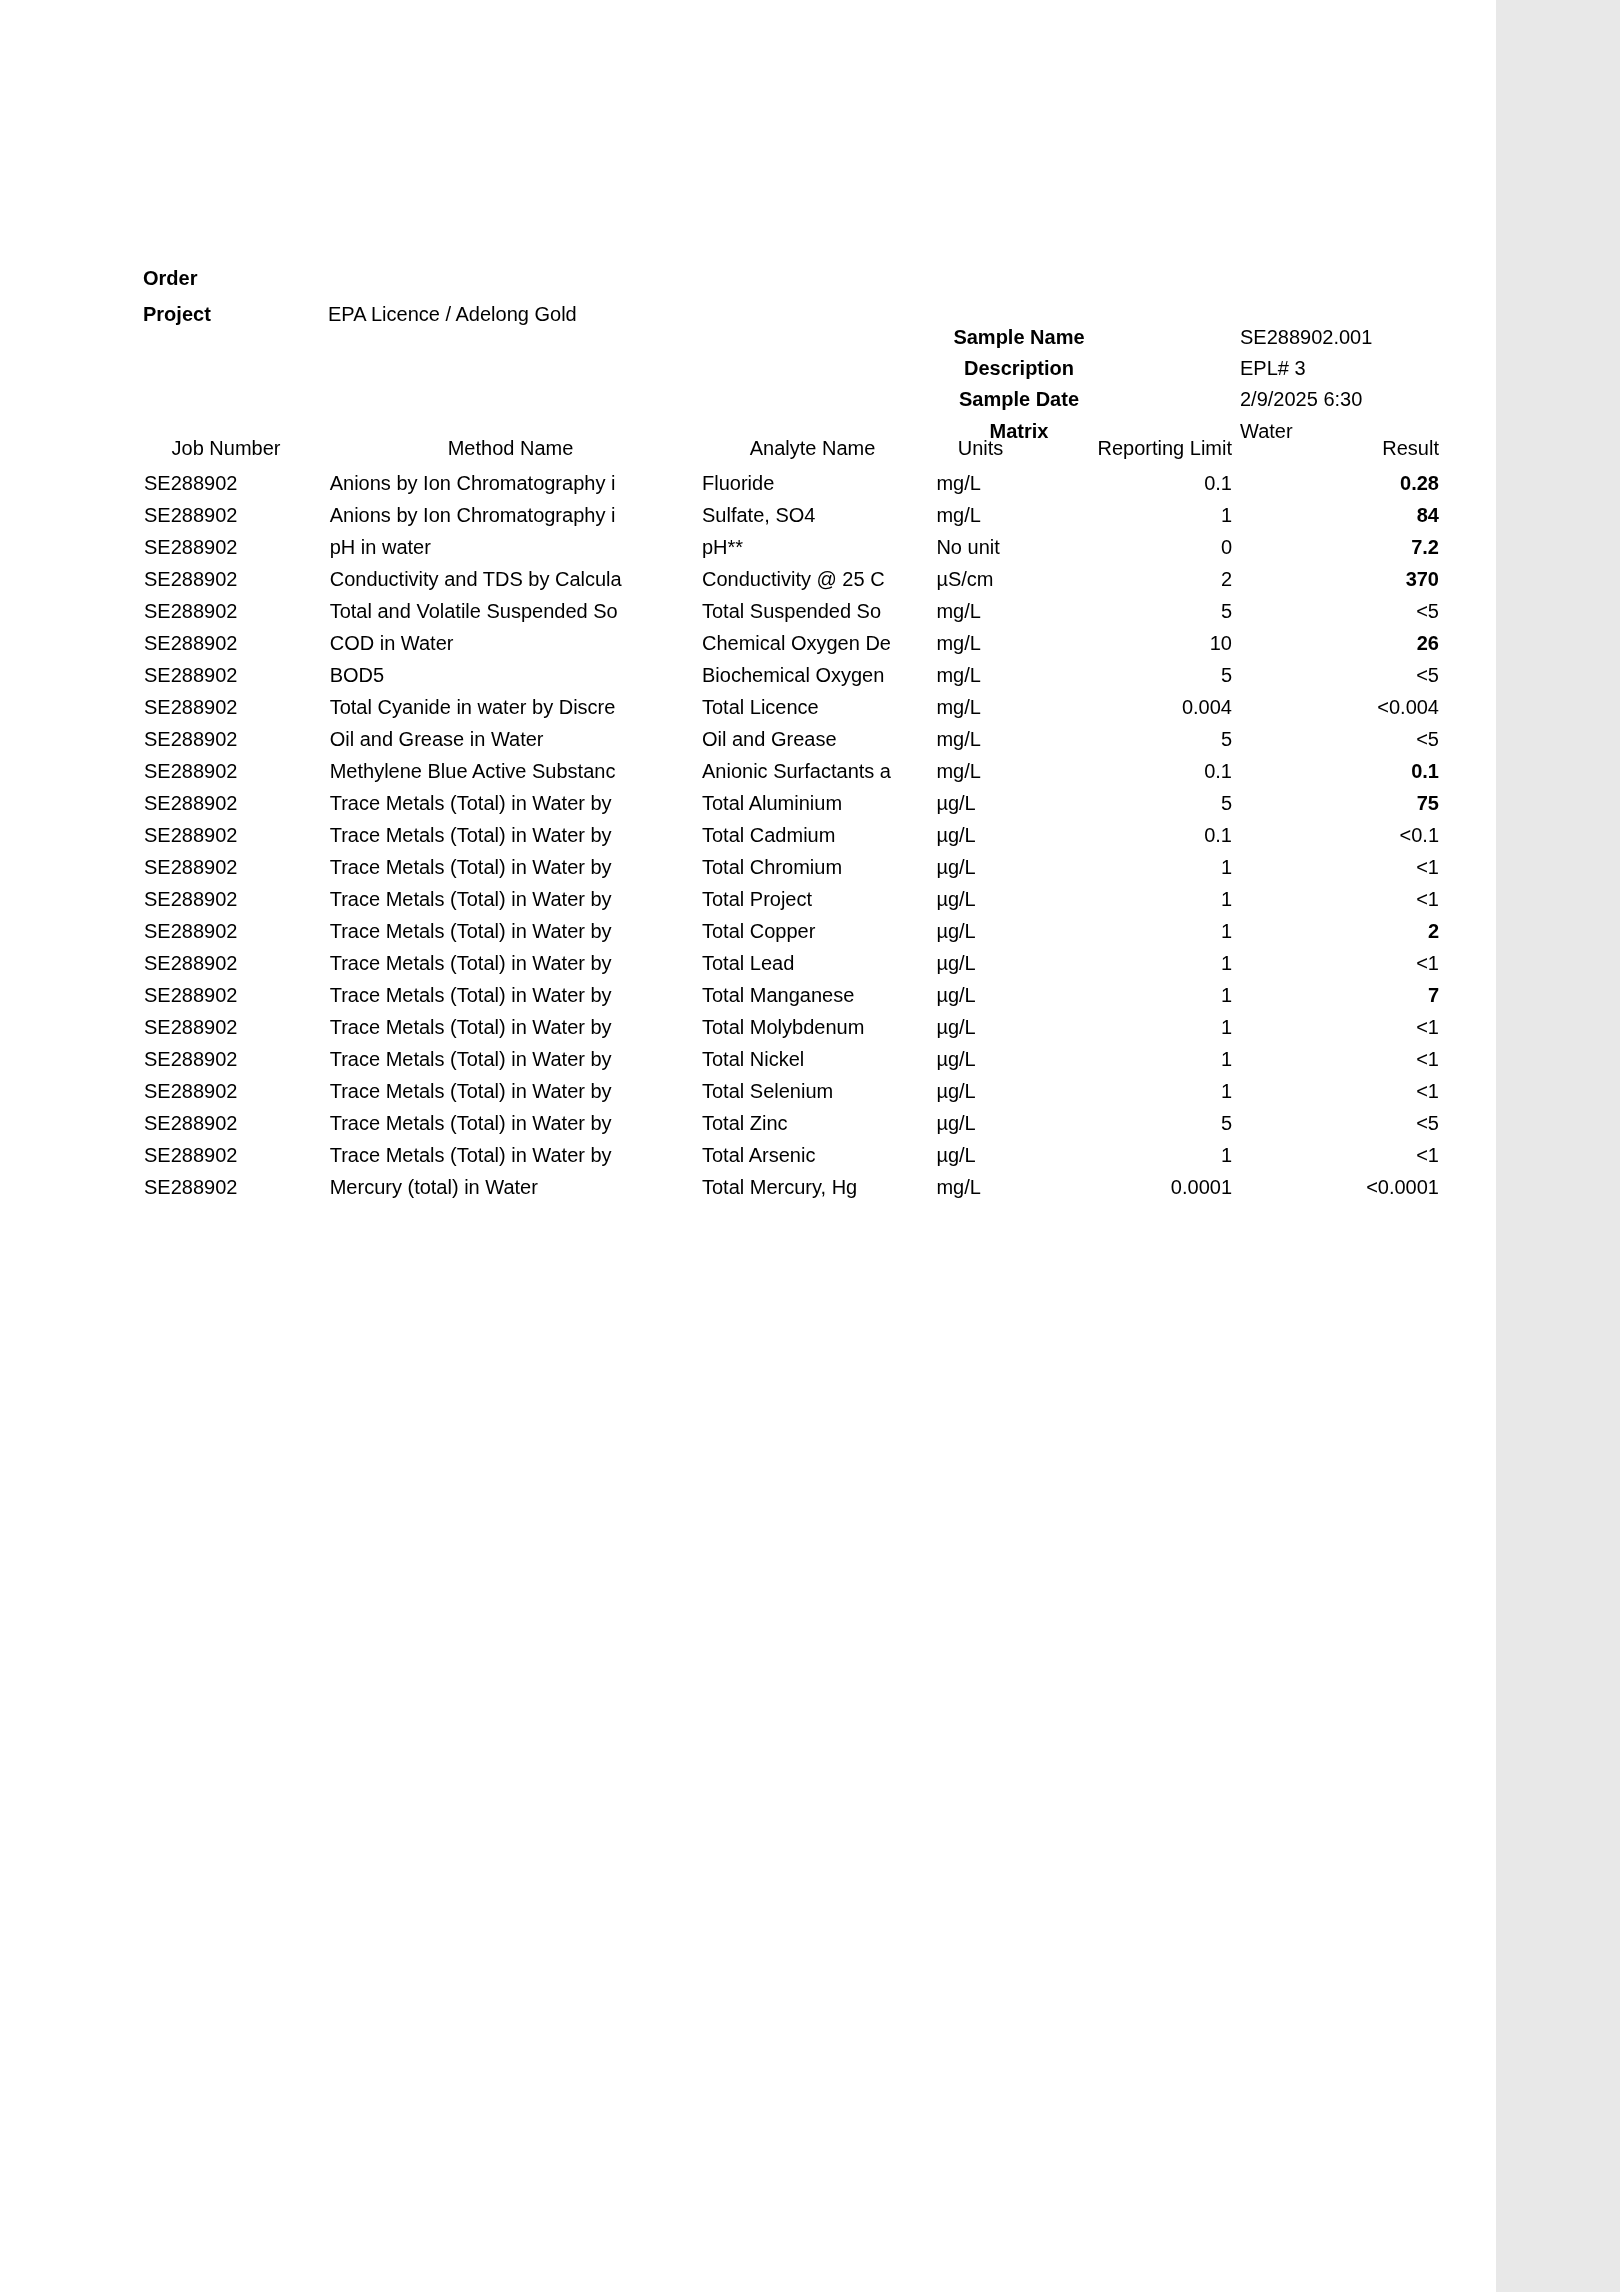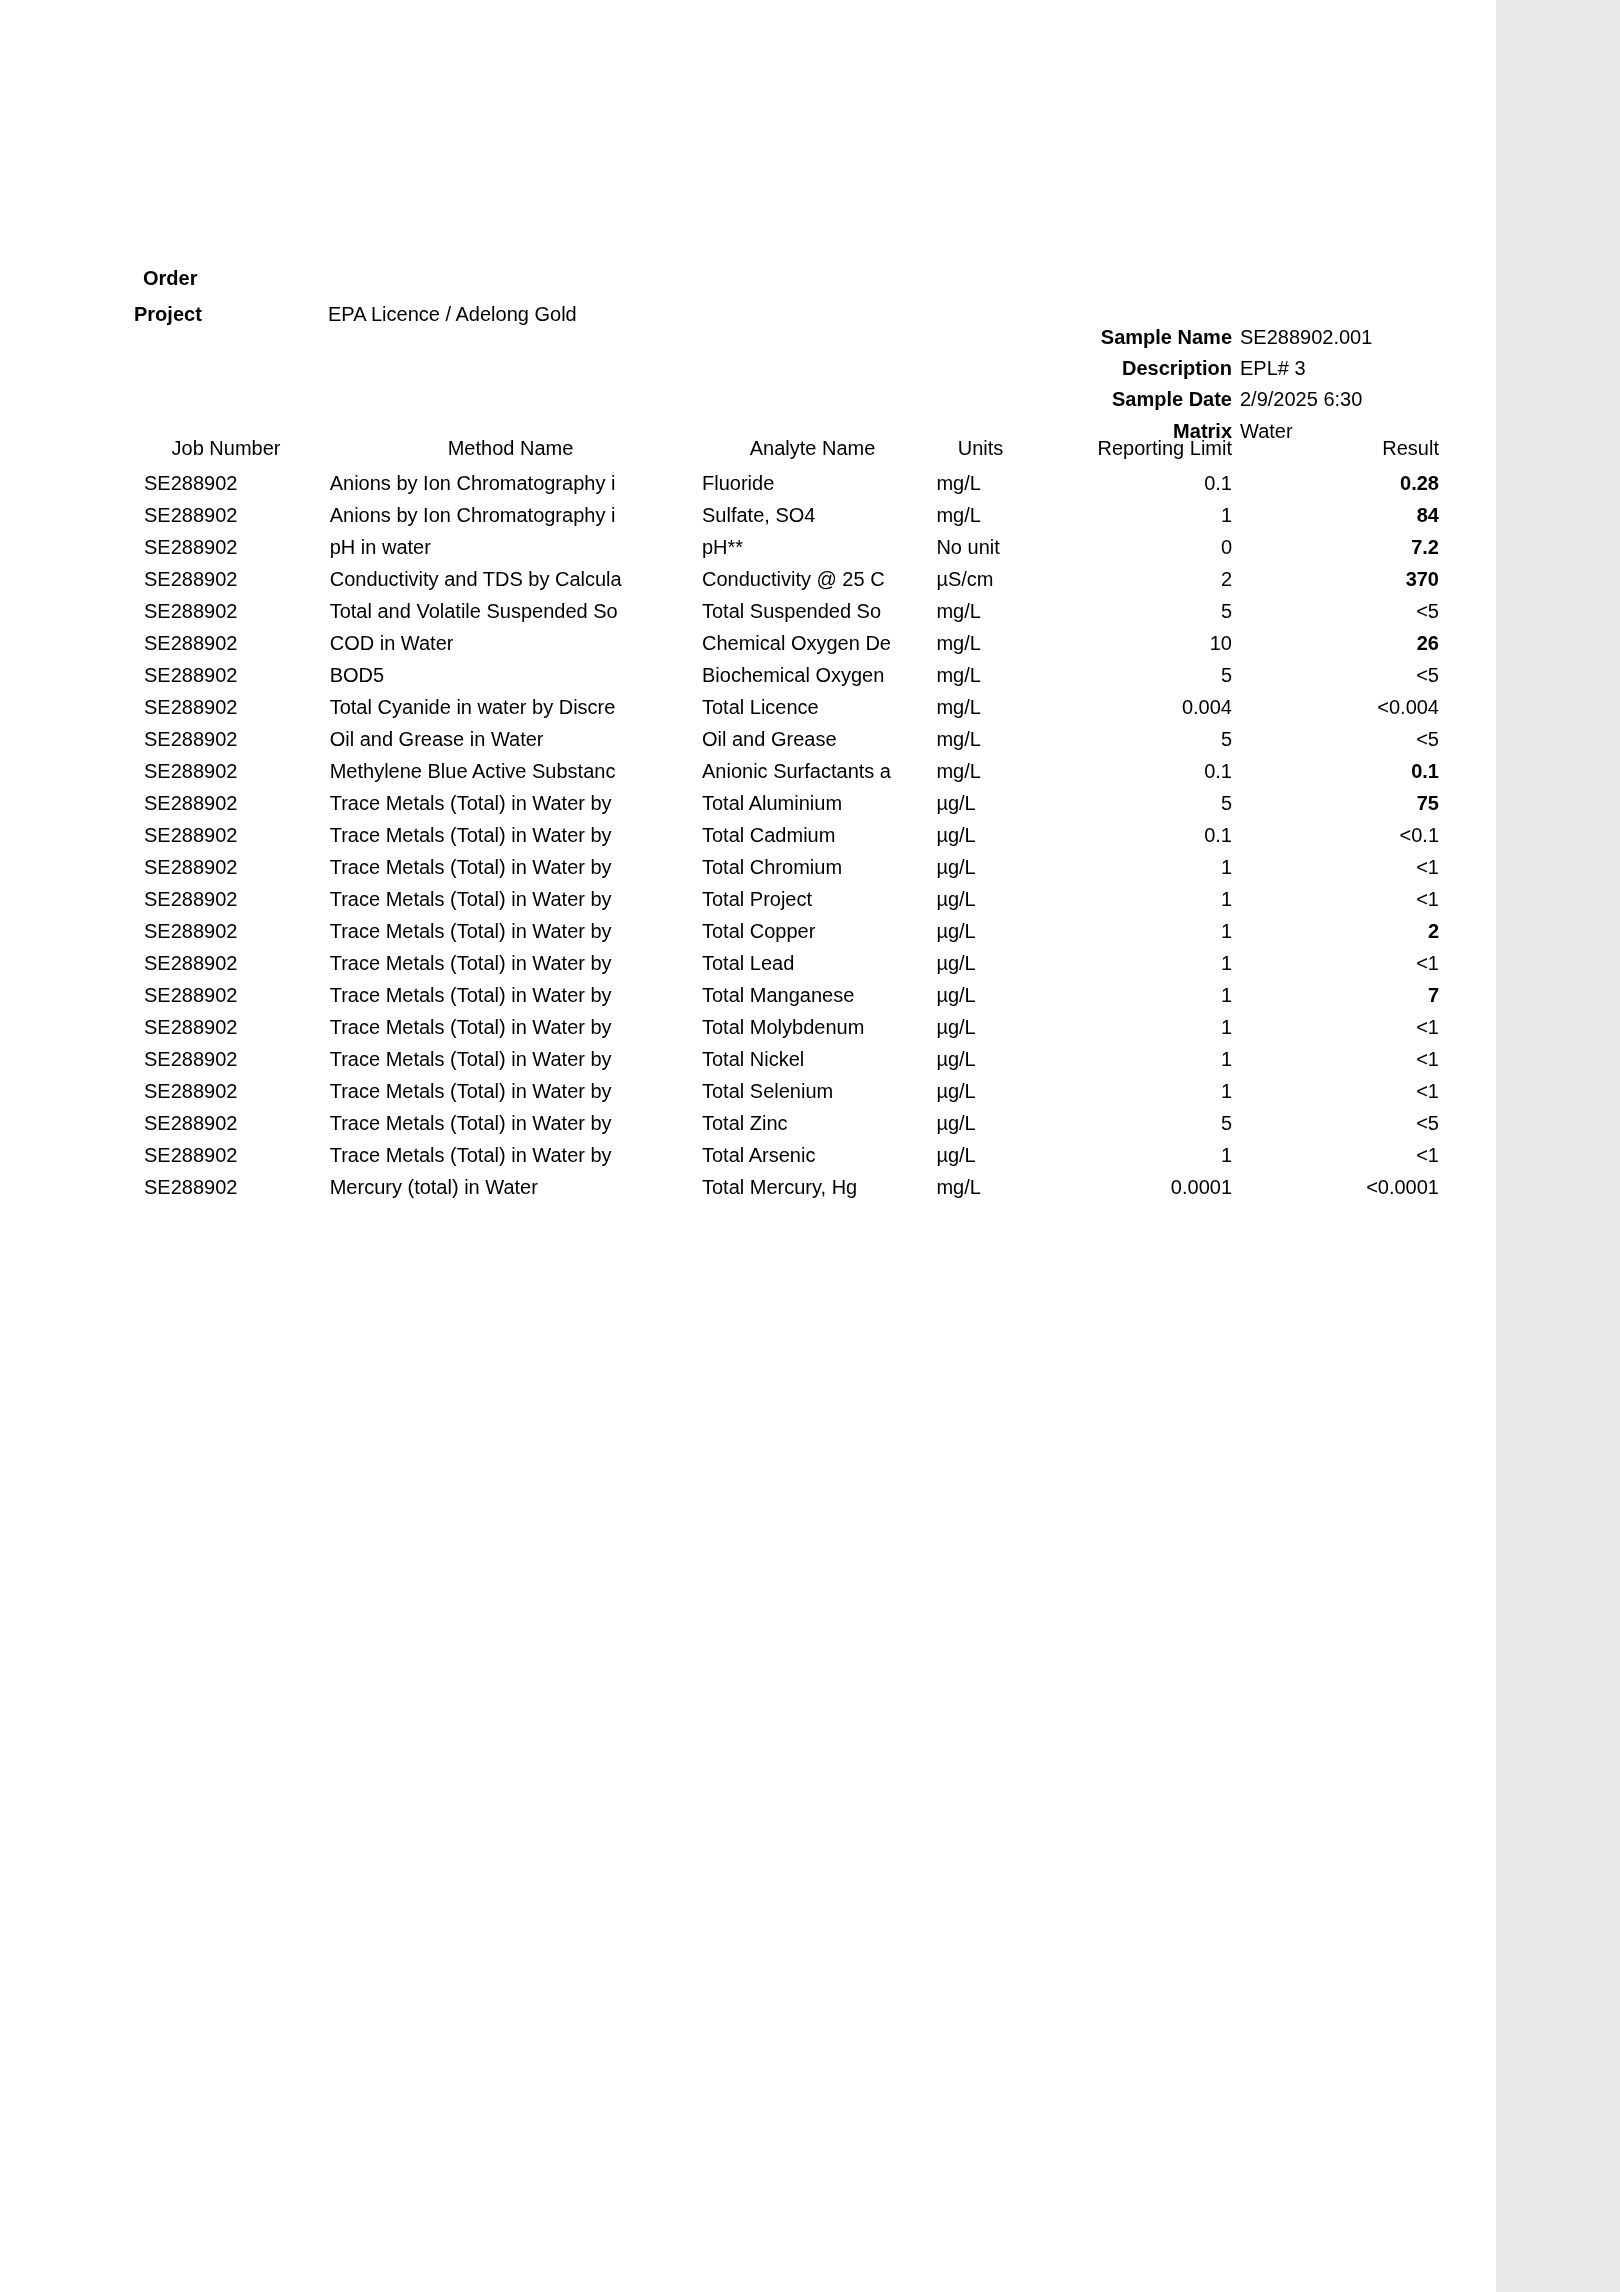--- a/index.html
+++ b/index.html
@@ -10,25 +10,25 @@
     color:#000000;
     font-family:"Liberation Sans",sans-serif;
     font-size:20px;
     overflow:hidden;
   }
   .abs{position:absolute;white-space:nowrap;line-height:32px;}
   .bold{font-weight:700;}
 
   
   #order-label{left:143px;top:262px;}
-  #project-label{left:134px;top:298px;}
+  #project-label{left:143px;top:298px;}
   #project-value{left:328px;top:298px;}
 
   
-  .meta-label{left:806px;width:426px;text-align:right;font-weight:700;}
+  .meta-label{left:806px;width:426px;text-align:center;font-weight:700;}
   .meta-value{left:1240px;}
   .meta-r0{top:321px;} .meta-r1{top:352px;} .meta-r2{top:383px;} .meta-r3{top:415px;}
 
   
   #results-table{
     position:absolute;left:125px;top:435px;
     display:grid;
     grid-template-columns:202px 367px 237px 99px 202px 207px;
     grid-auto-rows:32px;
     line-height:32px;

